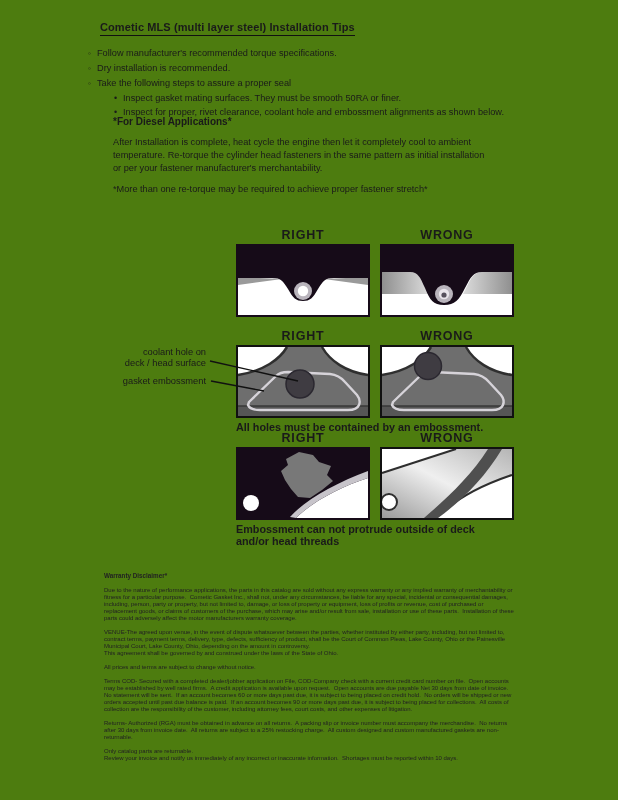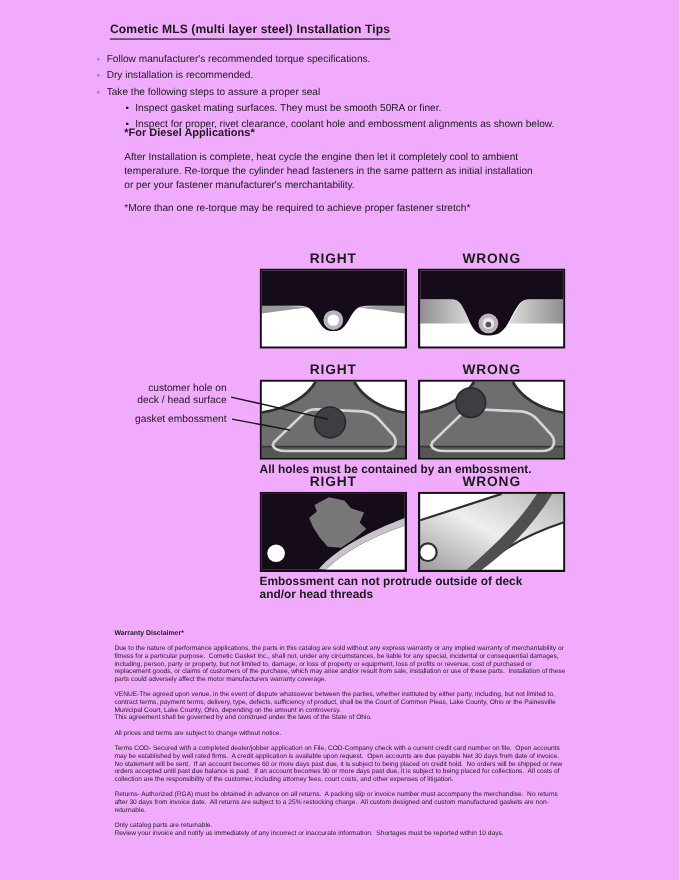--- a/index.html
+++ b/index.html
@@ -1,18 +1,18 @@
 <!DOCTYPE html>
 <html><head>
 <meta charset="utf-8">
 <style>
   * { box-sizing: border-box; margin: 0; padding: 0; }
   html, body { background: #fff; }
   body { font-family: "Liberation Sans", "DejaVu Sans", sans-serif; color: #1a1a1a; }
-  #page { position: relative; width: 618px; height: 800px; background: #f0abfc; overflow: hidden; }
+  #page { position: relative; width: 618px; height: 800px; background: #4d7c0f; overflow: hidden; }
 
   .title { position: absolute; left: 100px; top: 21px; font-size: 11px; font-weight: bold;
            border-bottom: 1.6px solid #111; padding-bottom: 2px; letter-spacing: .1px; }
 
   .tips { position: absolute; left: 88px; top: 46px; font-size: 9.2px; line-height: 14px; }
   .tip-row { display: flex; align-items: baseline; }
   .m1 { width: 9px; font-size: 8px; flex: 0 0 9px; }
   .m2 { width: 9px; font-size: 9px; flex: 0 0 9px; }
   .tip-sub { margin-left: 26px; }
 
@@ -115,21 +115,21 @@
         <circle cx="64" cy="50" r="9" fill="#b9b4bc"></circle>
         <circle cx="64" cy="50" r="5.2" fill="#e9e5eb"></circle>
         <circle cx="64" cy="51" r="2.6" fill="#57515d"></circle>
         <rect x="1" y="1" width="132" height="71" fill="none" stroke="#160b18" stroke-width="2"></rect>
       </svg>
     </div>
   </div>
 
   <div class="coolant-labels">
     <div>
-      <div>customer hole on</div>
+      <div>coolant hole on</div>
       <div>deck / head surface</div>
     </div>
     <div class="lbl2">gasket embossment</div>
   </div>
   <svg class="leader-svg" width="95" height="42" viewBox="0 0 95 42">
     <line x1="3" y1="6" x2="91" y2="26" stroke="#111" stroke-width="1.3"></line>
     <line x1="4" y1="26" x2="57" y2="36" stroke="#111" stroke-width="1.3"></line>
   </svg>
 
   <div class="dgr-row" style="top:329px;">

